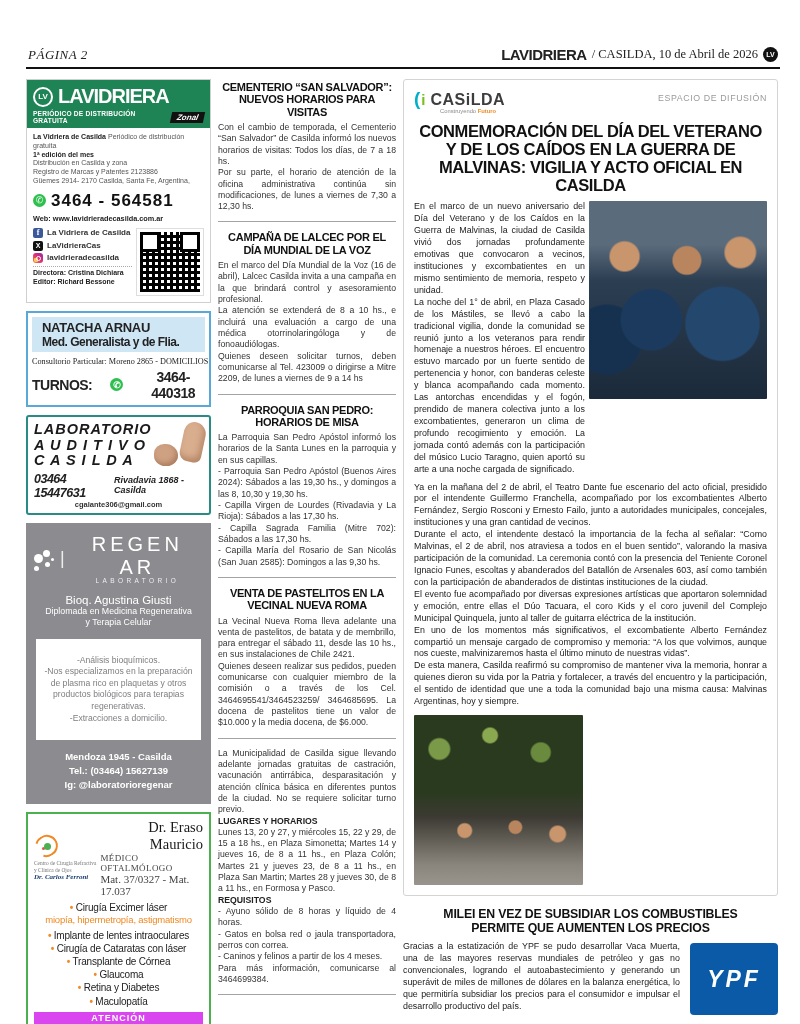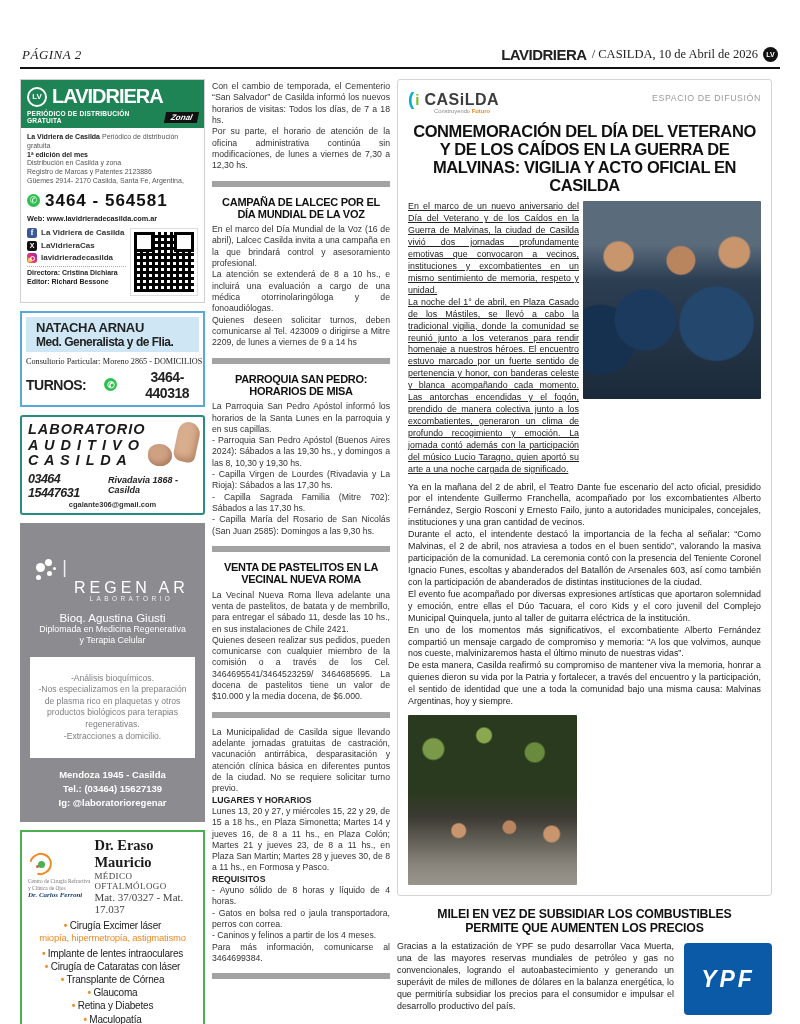--- a/index.html
+++ b/index.html
@@ -1,18 +1,18 @@
 <!DOCTYPE html>
 <html><head>
 <meta charset="utf-8">
 <style>
   * { margin:0; padding:0; box-sizing:border-box; }
   html,body { width:800px; height:1024px; background:#fff; overflow:hidden;
     font-family:"Liberation Sans", sans-serif; color:#222; }
-  .page { position:relative; width:800px; height:1024px; padding:46px 20px 0 20px; }
+  .page { position:relative; width:800px; height:1024px; padding:46px 20px 0 26px; }
 
   
   .topbar { display:flex; justify-content:space-between; align-items:flex-end; padding:0 2px 4px 2px; }
   .page-label { font-family:"Liberation Serif", serif; font-style:italic; font-size:13px; letter-spacing:.5px; }
   .topbar-right { display:flex; align-items:center; gap:5px; }
   .brand-word { font-weight:bold; font-size:15px; letter-spacing:-.5px; }
   .issue { font-family:"Liberation Serif", serif; font-size:12.5px; }
   .lv-circle { width:15px; height:15px; border-radius:50%; background:#111; color:#fff;
     font-size:7px; font-weight:bold; display:flex; align-items:center; justify-content:center; }
   .rule { border-top:2.5px solid #111; margin-bottom:10px; }
@@ -85,71 +85,71 @@
   .lab-phone-row { display:flex; gap:6px; align-items:baseline; margin-top:3px; }
   .lab-phone { font-style:italic; font-weight:bold; font-size:12.5px; letter-spacing:-.5px; }
   .lab-addr { font-style:italic; font-weight:bold; font-size:9px; }
   .lab-mail { text-align:center; font-size:7.5px; font-weight:bold; color:#333; }
 
   .regenar { background:#8c8c90; color:#fff; text-align:center; padding:10px 8px 12px; }
   .regenar-logo { display:flex; align-items:center; justify-content:center; gap:7px; }
   .molecule { width:9px; height:9px; background:#fff; border-radius:50%; position:relative; flex:none;
     box-shadow:8px -5px 0 -1px #fff, 9px 6px 0 -2px #fff, -2px 10px 0 -2px #fff, 14px 1px 0 -3px #fff; margin-right:10px; }
   .regenar-sep { font-size:18px; font-weight:300; opacity:.85; }
-  .regenar-name { font-size:16px; letter-spacing:4px;margin-top:46px; }
+  .regenar-name { font-size:20px; letter-spacing:4px; }
   .regenar-sub { font-size:6.5px; letter-spacing:3.4px; opacity:.85; margin-top:-2px; }
   .regenar-person { margin-top:10px; font-size:11.5px; }
   .regenar-dip { font-size:8.8px; line-height:1.3; }
   .regenar-box { background:#fff; color:#7e7e82; margin:10px 2px; padding:16px 6px; font-size:8.6px; line-height:1.35; }
   .regenar-box p { margin:0; }
   .regenar-contact { font-weight:bold; font-size:9.5px; line-height:1.45; }
 
   .eraso { border:2px solid #4caf50; padding:5px 6px 6px; text-align:center; }
   .eraso-head { display:flex; gap:4px; align-items:center; text-align:left; }
   .eye-logo { width:30px; height:26px; flex:none; position:relative; }
   .eye-logo::before { content:""; position:absolute; inset:1px 6px 3px 1px; border:2.5px solid #f08a24;
     border-left-color:transparent; border-radius:50% 50% 50% 50%; transform:rotate(-30deg); }
   .eye-logo::after { content:""; position:absolute; top:9px; left:10px; width:7px; height:7px;
     background:#4caf50; border-radius:50%; box-shadow:-4px 2px 0 -2px #e2554d; }
   .clinic-small { font-family:"Liberation Serif",serif; font-size:5.4px; color:#777; line-height:1.2; }
   .clinic-doc { font-family:"Liberation Serif",serif; font-style:italic; font-weight:bold; font-size:7px; color:#1a3c6e; }
   .eraso-title { flex:1; }
-  .eraso-name { font-family:"Liberation Serif",serif; font-weight:bold; font-size:14.5px; color:#1a1a1a; }
+  .eraso-name { font-family:"Liberation Serif",serif; font-weight:normal; font-size:14.5px; color:#1a1a1a;text-align:right; }
   .eraso-spec { font-family:"Liberation Serif",serif; font-size:9px; color:#444; letter-spacing:.4px; }
   .eraso-mat { font-family:"Liberation Serif",serif; font-size:11px; color:#444; }
   .eraso-list { list-style:none; margin-top:4px; font-size:10px; line-height:1.32; letter-spacing:-.2px; color:#222; }
   .eraso-list li::before { content:"• "; color:#f08a24; font-weight:bold; }
   .eraso-highlight { color:#f08a24; font-size:9.5px; letter-spacing:-.2px; }
   .attention { background:#d946ef; color:#fff; font-weight:bold; font-size:9px; letter-spacing:1px;
     padding:1.5px 0; margin-top:4px; }
   .eraso-orange { color:#f08a24; font-weight:bold; font-size:9.3px; margin-top:2px; }
   .eraso-lines { font-size:9.3px; line-height:1.3; color:#222; }
   .eraso-lines p { margin:0; }
 
   
   .article { padding:2px 0 9px; }
-  .article + .article { border-top:6px solid #a3a3a3; padding-top:9px; }
+  .article + .article { border-top:1px solid #a3a3a3; padding-top:9px; }
   .article h3 { text-align:center; font-size:11px; line-height:1.12; letter-spacing:-.3px; margin-bottom:4px; color:#111; }
   .article .body p { font-size:8.7px; line-height:1.3; text-align:justify; color:#333; margin:0; }
   .article .body .sub { font-weight:bold; color:#222; }
 
   
   .muni-box { border:1px solid #d4d4d4; border-radius:3px; padding:9px 10px 10px; }
   .muni-head { display:flex; justify-content:space-between; align-items:flex-start; margin-bottom:7px; }
   .casilda-logo { line-height:1; }
   .casilda-row { display:flex; align-items:baseline; gap:1px; }
   .cas-paren { color:#00b0c8; font-size:19px; font-weight:bold; }
   .cas-i { color:#78be20; font-size:15px; font-weight:bold; margin-right:4px; }
   .cas-name { color:#3d3d3d; font-size:16px; font-weight:bold; letter-spacing:.5px; }
   .cas-sub { font-size:5.8px; margin-left:26px; margin-top:1px; }
   .cas-sub .c1 { color:#8a8a8a; } .cas-sub .c2 { color:#f08a24; font-weight:bold; }
   .espacio { color:#9a9a9a; font-size:8.8px; letter-spacing:.6px; margin-top:4px; }
   .muni-headline { text-align:center; font-size:16.5px; font-weight:bold; line-height:1.1;
     letter-spacing:-.4px; color:#111; margin-bottom:7px; }
-  .muni-two { display:flex; gap:4px;text-decoration:underline; }
+  .muni-two { display:flex; gap:4px; }
   .muni-coltext { flex:1; }
   .muni p { font-size:8.9px; line-height:1.34; text-align:justify; color:#222; margin:0; }
   .photo { border-radius:1px; }
   .photo-veterans { width:178px; height:198px; flex:none;
     background:
       radial-gradient(circle at 20% 28%, #c8956c 0 7%, transparent 8%),
       radial-gradient(circle at 55% 30%, #b9855e 0 8%, transparent 9%),
       radial-gradient(circle at 85% 26%, #c8956c 0 7%, transparent 8%),
       radial-gradient(circle at 35% 60%, #1c3a5e 0 18%, transparent 19%),
       radial-gradient(circle at 75% 62%, #24476e 0 20%, transparent 21%),
@@ -342,20 +342,21 @@
             <p>Tel.: 03464-424073</p>
           </div>
 
       </div>
 
     </div>
 
     <div class="col-mid">
 
       <div class="article">
+        <h3>CEMENTERIO “SAN SALVADOR”: NUEVOS HORARIOS PARA VISITAS</h3>
         <div class="body">
             <p>Con el cambio de temporada, el Cementerio “San Salvador” de Casilda informó los nuevos horarios de visitas: Todos los días, de 7 a 18 hs.</p>
             <p>Por su parte, el horario de atención de la oficina administrativa continúa sin modificaciones, de lunes a viernes de 7,30 a 12,30 hs.</p>
           </div>
       </div>
 
       <div class="article">
         <h3>CAMPAÑA DE LALCEC POR EL DÍA MUNDIAL DE LA VOZ</h3>
         <div class="body">
             <p>En el marco del Día Mundial de la Voz (16 de abril), Lalcec Casilda invita a una campaña en la que brindará control y asesoramiento profesional.</p>

